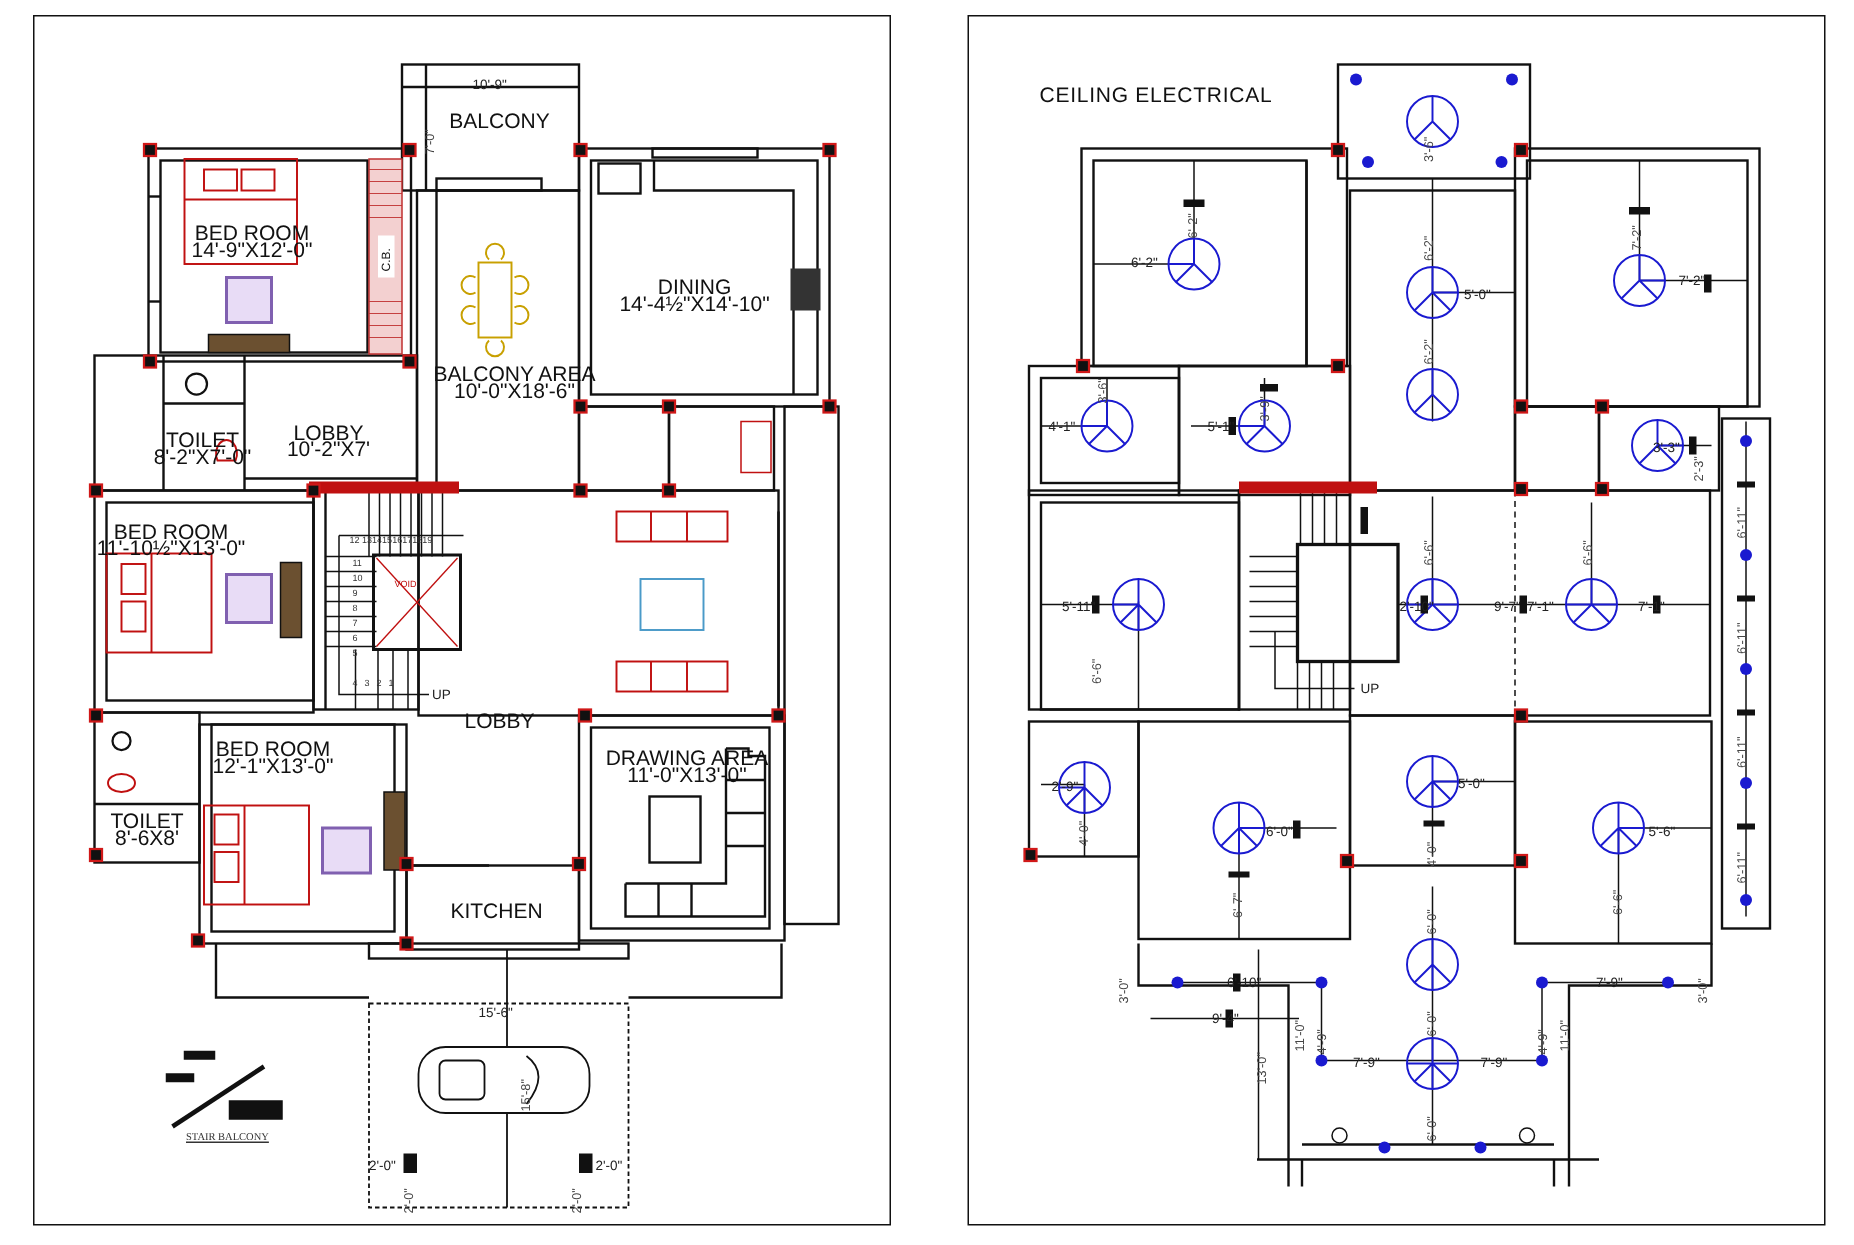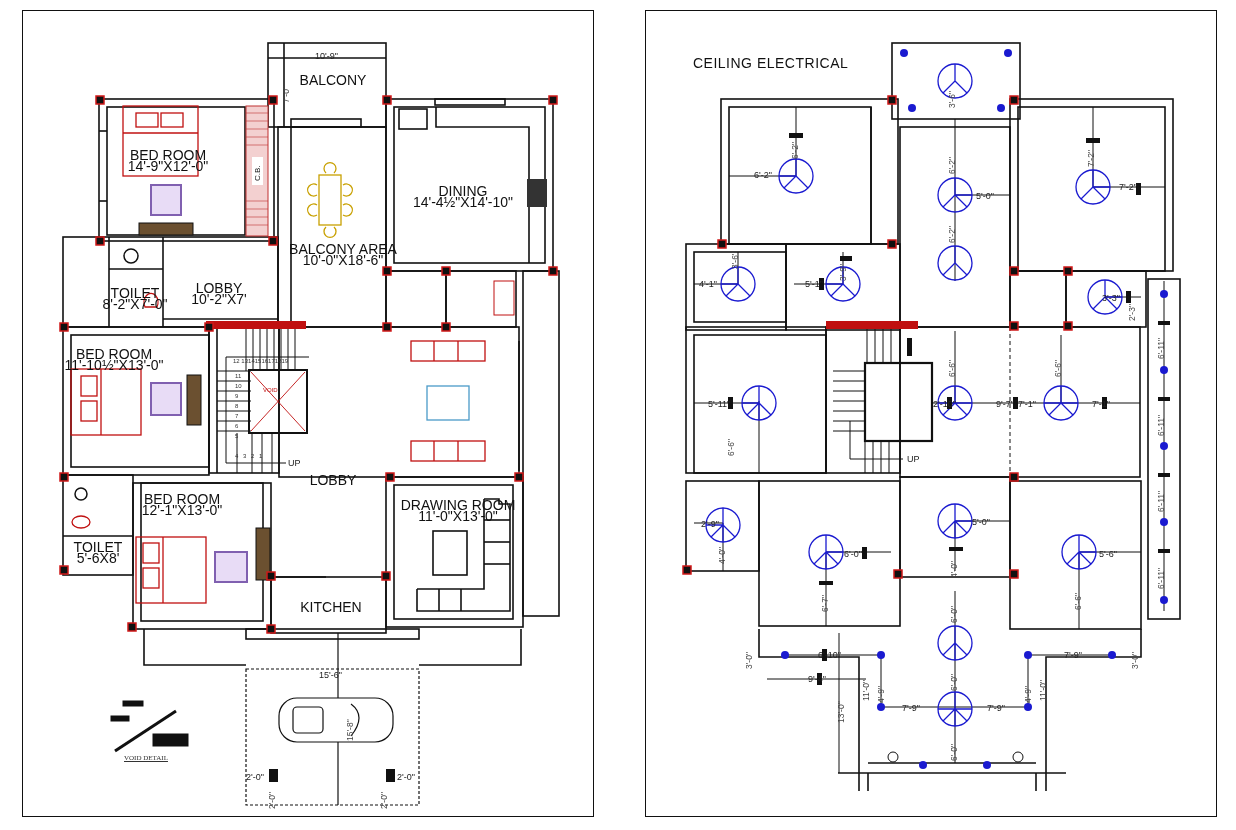--- a/index.html
+++ b/index.html
@@ -234,43 +234,43 @@
   <div class="lbl" style="left:145px;top:139px"><span>BED ROOM</span><br><span>14'-9"X12'-0"</span></div>
   <div class="dimv" style="left:230px;top:170px;font-size:8px;color:#111">C.B.</div>
 
   <div class="lbl" style="left:320px;top:233px"><span>BALCONY AREA</span><br><span>10'-0"X18'-6"</span></div>
   <div class="lbl" style="left:440px;top:175px"><span>DINING</span><br><span>14'-4½"X14'-10"</span></div>
   <div class="lbl" style="left:112px;top:277px"><span>TOILET</span><br><span>8'-2"X7'-0"</span></div>
   <div class="lbl" style="left:196px;top:272px"><span>LOBBY</span><br><span>10'-2"X7'</span></div>
   <div class="lbl" style="left:91px;top:338px"><span>BED ROOM</span><br><span>11'-10½"X13'-0"</span></div>
   <div class="lbl" style="left:310px;top:464px"><span>LOBBY</span></div>
   <div class="lbl" style="left:159px;top:483px"><span>BED ROOM</span><br><span>12'-1"X13'-0"</span></div>
-  <div class="lbl" style="left:75px;top:531px"><span>TOILET</span><br><span>5'-6X8'</span></div>
-  <div class="lbl" style="left:435px;top:489px"><span>DRAWING ROOM</span><br><span>11'-0"X13'-0"</span></div>
+  <div class="lbl" style="left:75px;top:531px"><span>TOILET</span><br><span>8'-6X8'</span></div>
+  <div class="lbl" style="left:435px;top:489px"><span>DRAWING AREA</span><br><span>11'-0"X13'-0"</span></div>
   <div class="lbl" style="left:308px;top:591px"><span>KITCHEN</span></div>
 
   <div class="dim" style="left:240px;top:374px;font-size:6px;color:#c01010">VOID</div>
   <div class="dim" style="left:265px;top:447px">UP</div>
   <div class="stairnum" style="left:210px;top:347px">
     <span>12</span> <span>13</span><span>14</span><span>15</span><span>16</span><span>17</span><span>18</span><span>19</span>
   </div>
   <div class="stairnum" style="left:212px;top:360px;line-height:10px">
     <span>11</span><br><span>10</span><br><span>9</span><br><span>8</span><br><span>7</span><br><span>6</span><br><span>5</span>
   </div>
   <div class="stairnum" style="left:212px;top:442px;word-spacing:3px">
     <span>4</span> <span>3</span> <span>2</span> <span>1</span>
   </div>
 
   <div class="dim" style="left:296px;top:659px">15'-6"</div>
   <div class="dimv" style="left:322px;top:730px">15'-8"</div>
   <div class="dim" style="left:223px;top:761px">2'-0"</div>
   <div class="dimv" style="left:244px;top:798px">2'-0"</div>
   <div class="dim" style="left:374px;top:761px">2'-0"</div>
   <div class="dimv" style="left:356px;top:798px">2'-0"</div>
-  <div class="stair-detail" style="left:101px;top:743px">VOID DETAIL</div>
+  <div class="stair-detail" style="left:101px;top:743px">STAIR BALCONY</div>
 </div>
 
 <div class="sheet" id="sheet-right">
   <div class="title">CEILING ELECTRICAL</div>
   <svg width="570" height="805" viewBox="645 10 570 805">
     <g stroke="#111" stroke-width="1.6" fill="none">
 
       <rect x="891" y="42" width="128" height="76"></rect>
 
       <rect x="720" y="98" width="177" height="145"></rect>

